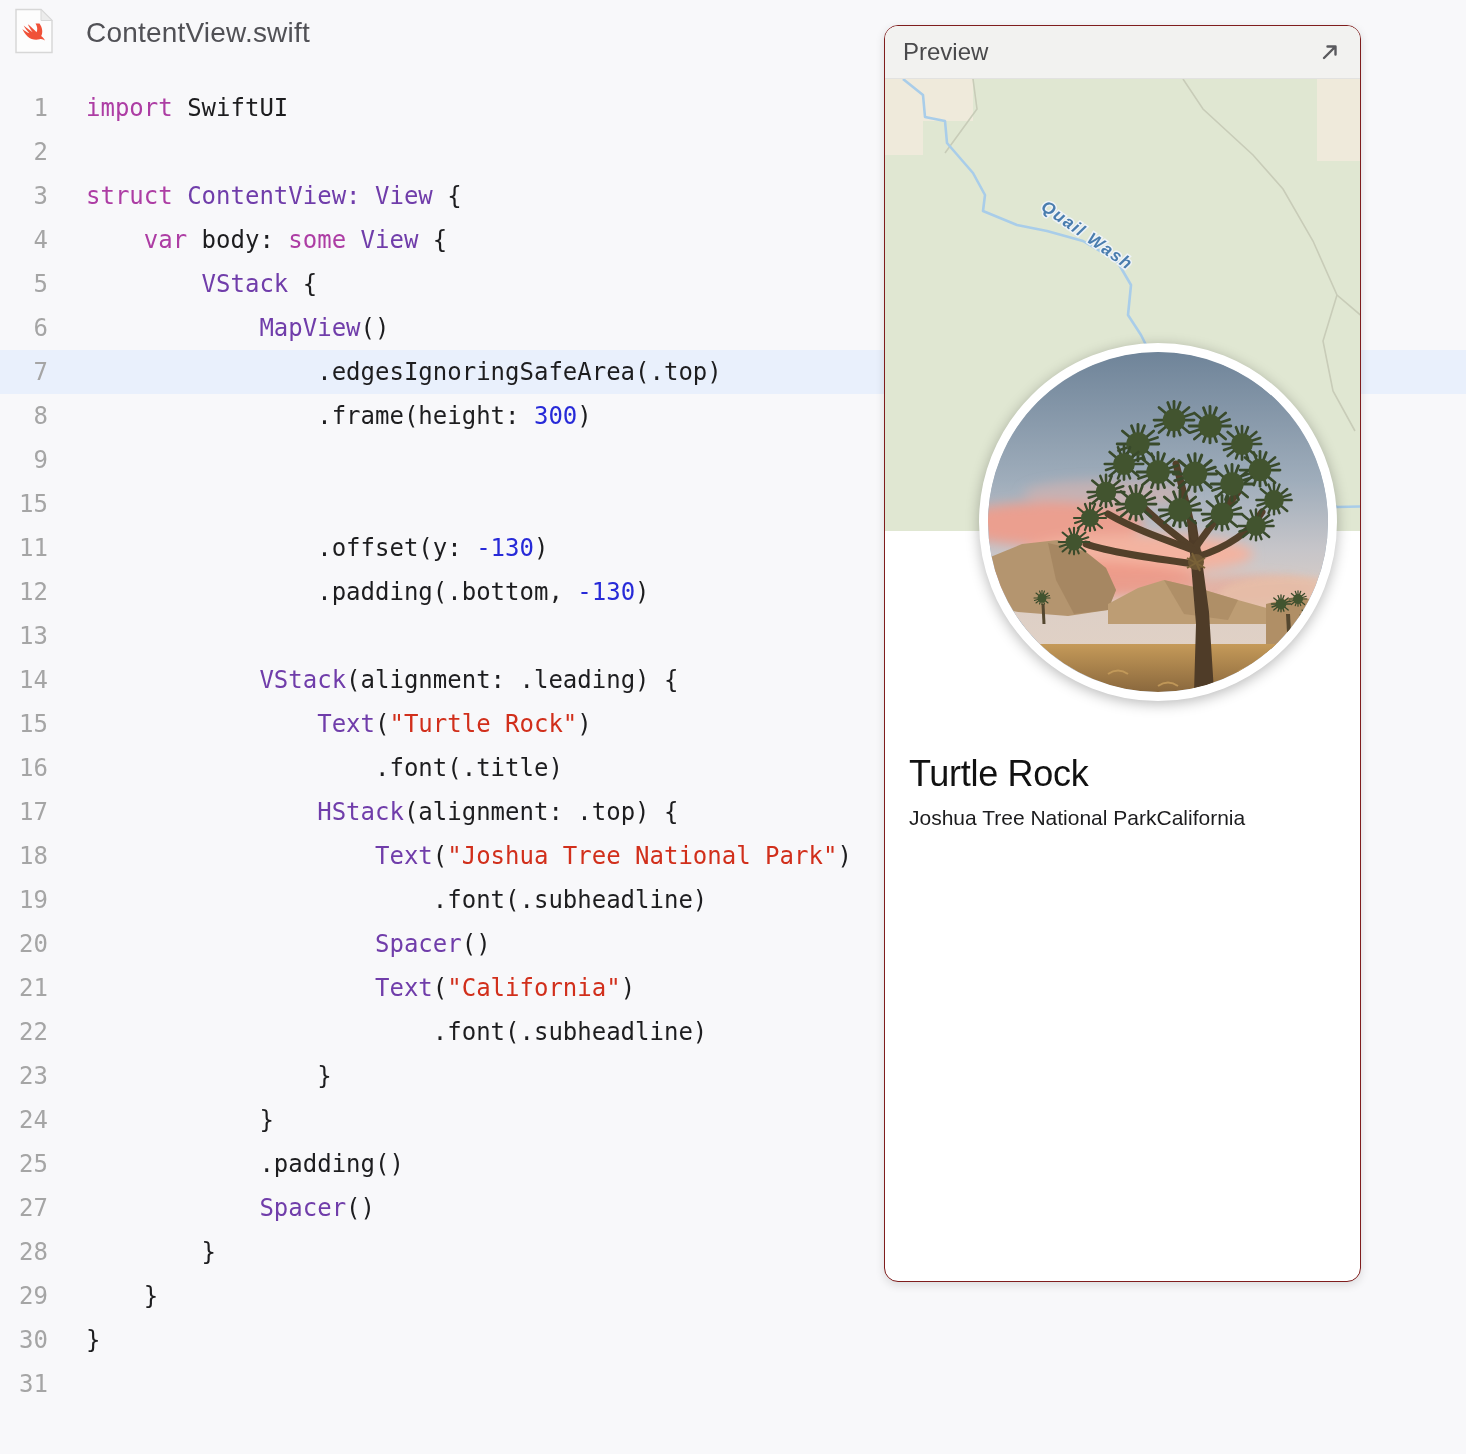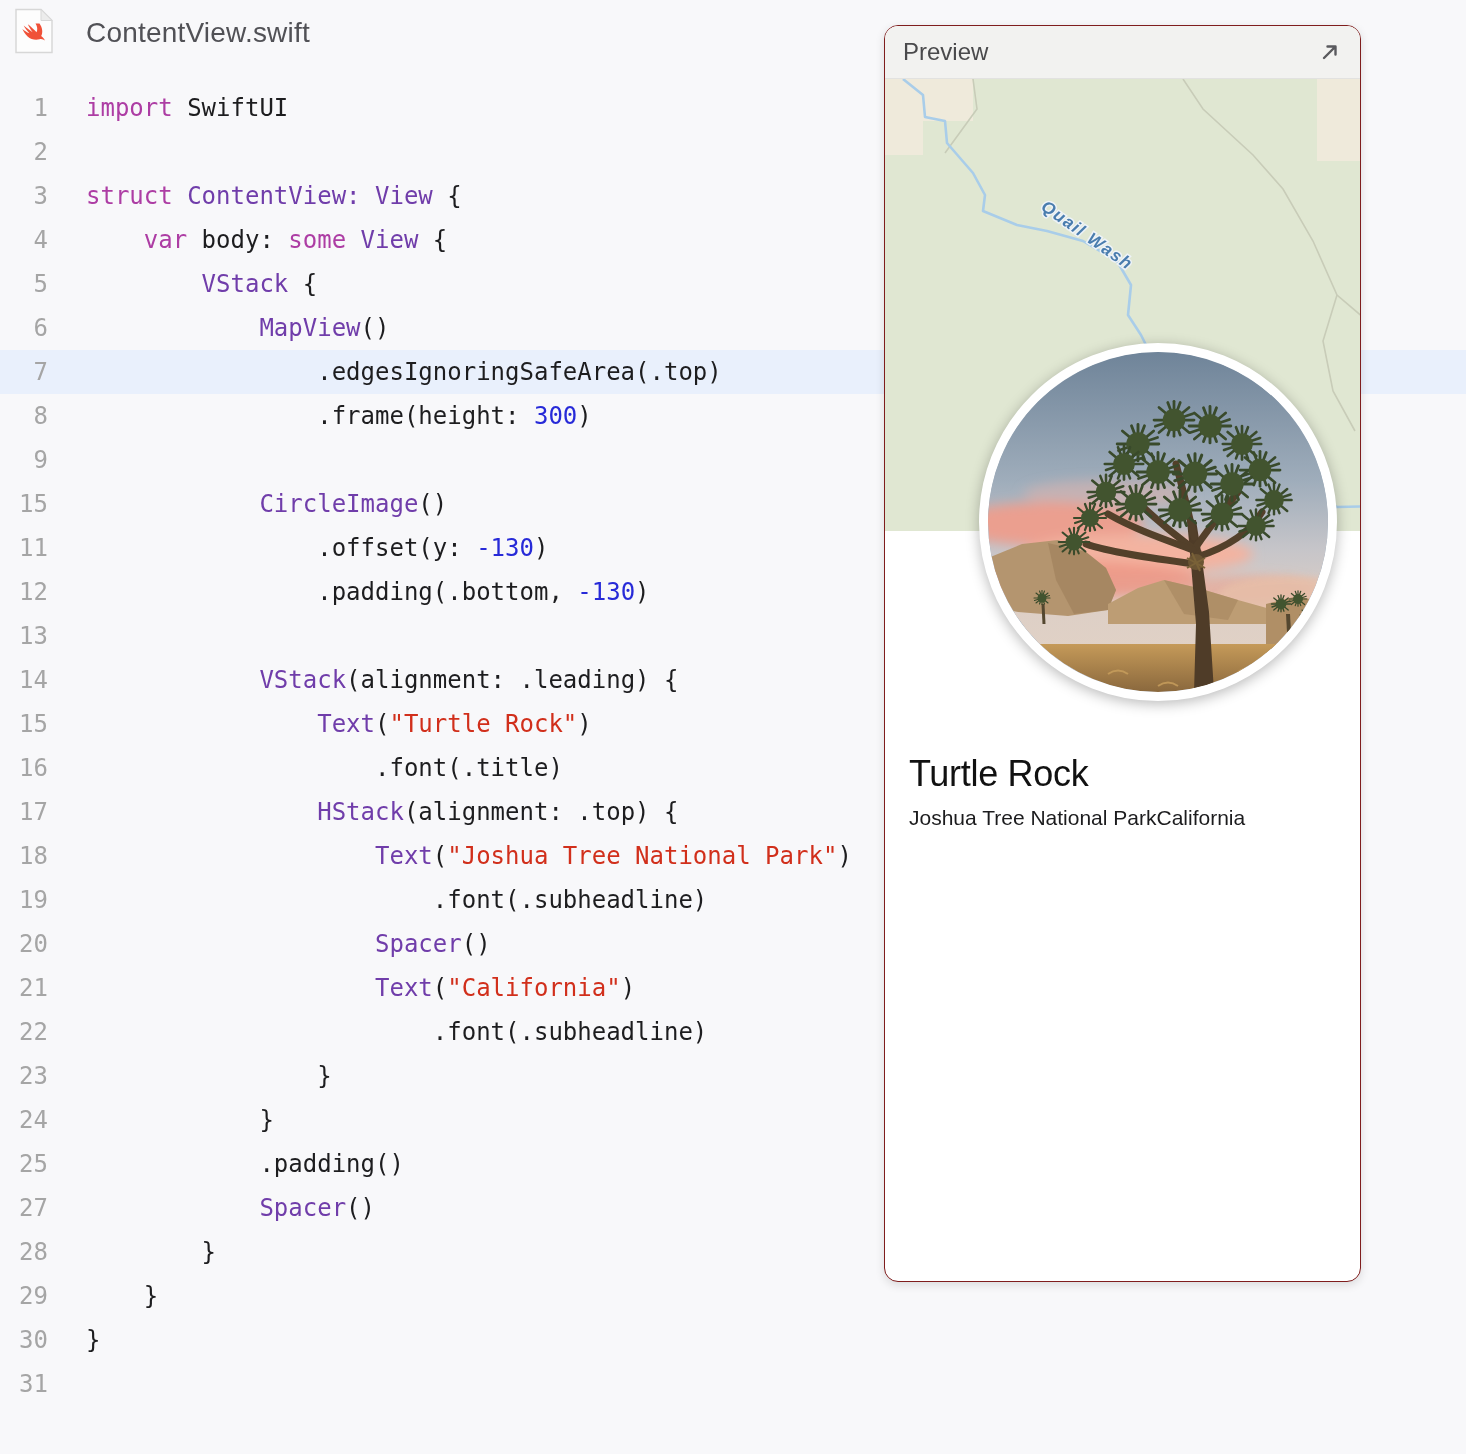--- a/index.html
+++ b/index.html
@@ -95,21 +95,20 @@
         <div class="code-row">
           <span class="ln">8</span>
           <pre class="code"><span class="tok-p">                .frame(height: </span><span class="tok-n">300</span><span class="tok-p">)</span></pre>
         </div>
         <div class="code-row">
           <span class="ln">9</span>
           <pre class="code"></pre>
         </div>
         <div class="code-row">
           <span class="ln">15</span>
-          <pre class="code"><span class="tok-p">            </span><span class="tok-t">CircleImage</span><span class="tok-p">()</span></pre>
         </div>
         <div class="code-row">
           <span class="ln">11</span>
           <pre class="code"><span class="tok-p">                .offset(y: </span><span class="tok-n">-130</span><span class="tok-p">)</span></pre>
         </div>
         <div class="code-row">
           <span class="ln">12</span>
           <pre class="code"><span class="tok-p">                .padding(.bottom, </span><span class="tok-n">-130</span><span class="tok-p">)</span></pre>
         </div>
         <div class="code-row">

